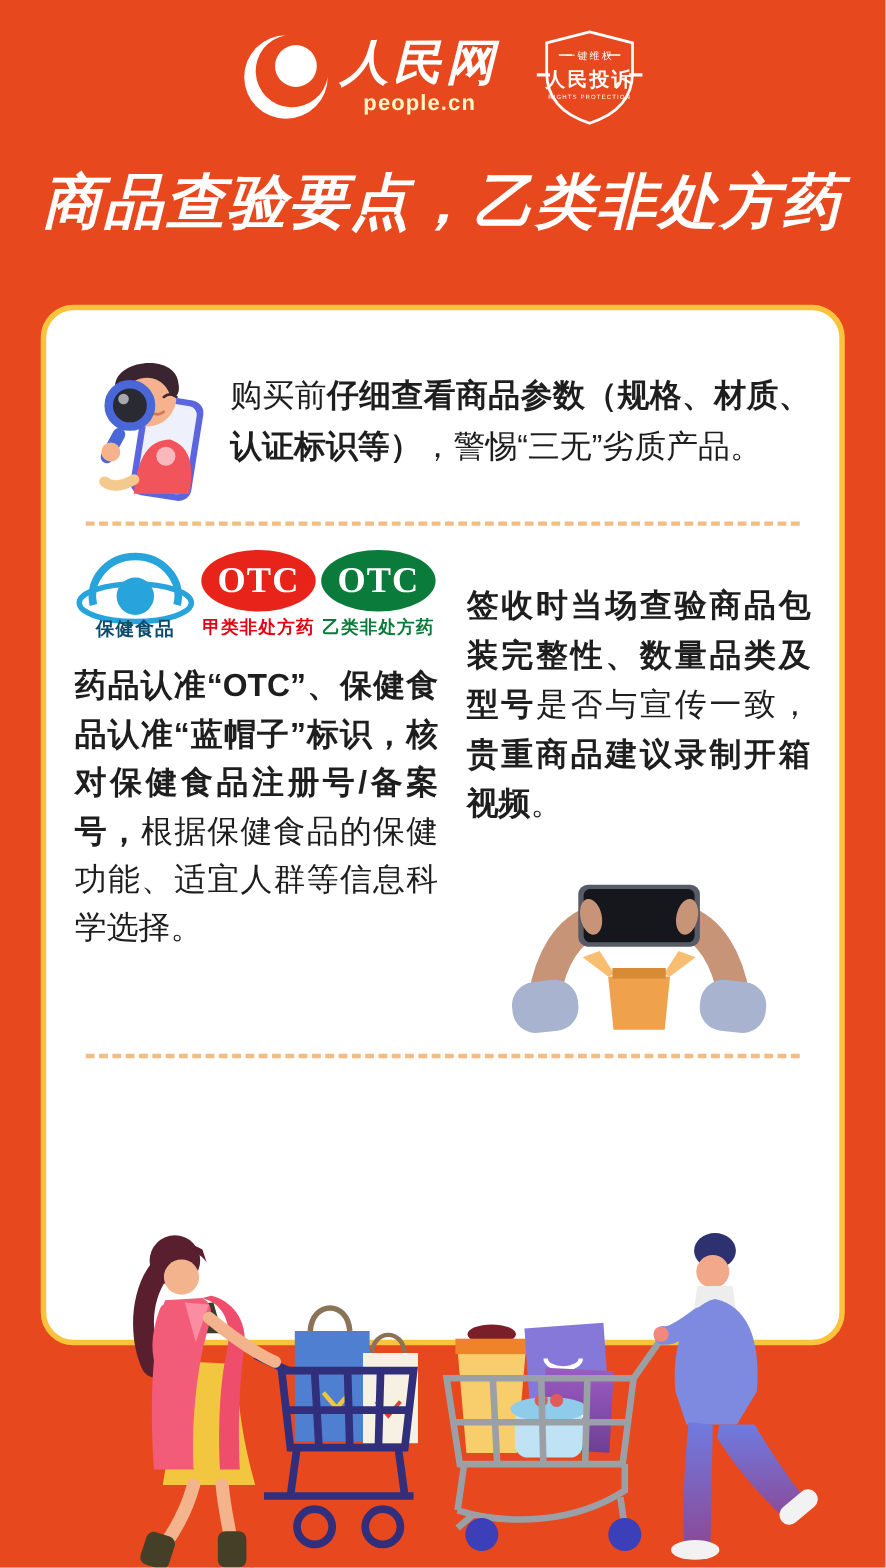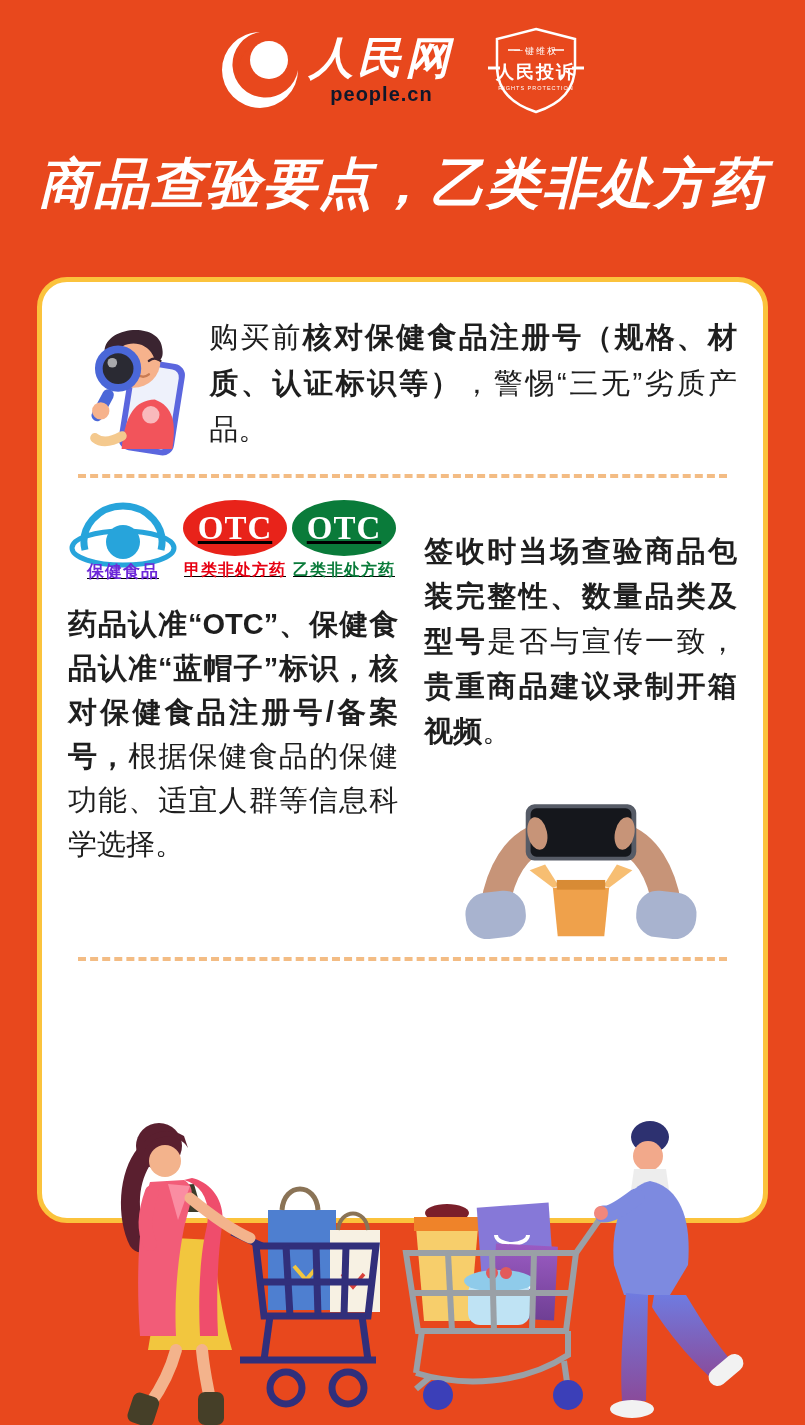--- a/index.html
+++ b/index.html
@@ -15,21 +15,21 @@
   .header{
     position:absolute;left:0;top:26px;width:805px;
     display:flex;justify-content:center;align-items:center;gap:32px;
   }
   .pn-logo{display:flex;align-items:center;gap:10px;}
   .pn-text{display:flex;flex-direction:column;align-items:center;line-height:1;}
   .pn-cn{
     color:#fff;font-family:"DejaVu Serif","Liberation Serif",serif;
     font-weight:700;font-style:italic;font-size:44px;letter-spacing:4px;
   }
-  .pn-en{color:#0f172a;font-weight:700;font-size:20px;letter-spacing:1px;margin-top:4px;}
+  .pn-en{color:#fef9c3;font-weight:700;font-size:20px;letter-spacing:1px;margin-top:4px;}
   
   .title{
     position:absolute;left:0;top:148px;width:805px;
     text-align:center;color:#fff;
     font-size:54px;font-weight:900;font-style:italic;
     letter-spacing:2px;white-space:nowrap;
   }
   
   .card{
     position:absolute;left:37px;top:277px;width:731px;height:946px;
@@ -40,22 +40,22 @@
   .para{
     color:#1E1E1E;font-size:29px;line-height:46px;text-align:justify;
   }
   .para b{font-weight:700;}
   .sec1 .para{width:548px;}
   .divider{border:none;border-top:4px dashed #F3BC84;margin:10px 10px 0 10px;}
   .sec2{display:flex;gap:26px;margin-top:22px;}
   .col-left{width:340px;}
   .col-right{width:322px;}
   .logos-row{display:flex;align-items:flex-start;gap:5px;height:88px;}
-  .logo-item{display:flex;flex-direction:column;align-items:center;text-decoration:underline;}
-  .hat-caption{color:#6d28d9;font-weight:700;font-size:17px;letter-spacing:1px;margin-top:-12px;}
+  .logo-item{display:flex;flex-direction:column;align-items:center;}
+  .hat-caption{color:#0c4a6e;font-weight:700;font-size:17px;letter-spacing:1px;margin-top:-12px;}
   .otc-oval{
     width:104px;height:56px;border-radius:50%;
     display:flex;align-items:center;justify-content:center;
     color:#fff;font-weight:700;font-size:33px;letter-spacing:1px;
     font-family:"Liberation Serif","DejaVu Serif",serif;
   }
   .otc-red{background:#E8231A;}
   .otc-green{background:#0A7B3A;}
   .otc-caption{font-weight:700;font-size:16px;margin-top:4px;letter-spacing:1px;}
   .otc-caption.red{color:#E60012;}
@@ -110,21 +110,21 @@
       <path d="M38,42 C38,16 96,10 98,40 C100,52 92,56 88,46 C80,30 56,30 48,46 C44,54 38,52 38,42 Z" fill="#3A2430"></path>
       <path d="M84,52 q6,-5 12,0" stroke="#3A2430" stroke-width="2.5" fill="none" stroke-linecap="round"></path>
       <path d="M72,66 q6,5 12,0" stroke="#C97B52" stroke-width="2.5" fill="none" stroke-linecap="round"></path>
       <circle cx="52" cy="60" r="20" fill="#2A2A33"></circle>
       <circle cx="52" cy="60" r="20" fill="none" stroke="#4A67D8" stroke-width="8"></circle>
       <circle cx="46" cy="54" r="5" fill="#ffffff" opacity="0.6"></circle>
       <rect x="30" y="80" width="12" height="36" rx="6" fill="#4A67D8" transform="rotate(28 36 98)"></rect>
       <circle cx="34" cy="104" r="9" fill="#F6B28C"></circle>
       <path d="M56,130 q-18,10 -28,2" stroke="#F4C98E" stroke-width="10" fill="none" stroke-linecap="round"></path>
     </svg>
-    <p class="para"><span>购买前</span><b>核对保健食品注册号（规格、材质、认证标识等）</b><span>，警惕“三无”劣质产品。</span></p>
+    <p class="para"><span>购买前</span><b>仔细查看商品参数（规格、材质、认证标识等）</b><span>，警惕“三无”劣质产品。</span></p>
   </div>
 
   <hr class="divider">
 
   <div class="sec2">
     <div class="col-left">
       <div class="logos-row">
         <div class="logo-item">
           <svg width="110" height="72" viewBox="0 0 110 72">
             <ellipse cx="55" cy="48" rx="51" ry="17" fill="none" stroke="#27A4DB" stroke-width="5"></ellipse>

